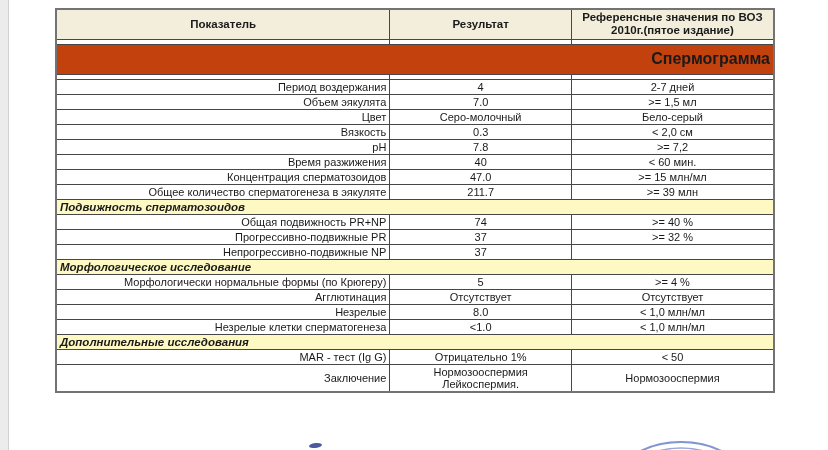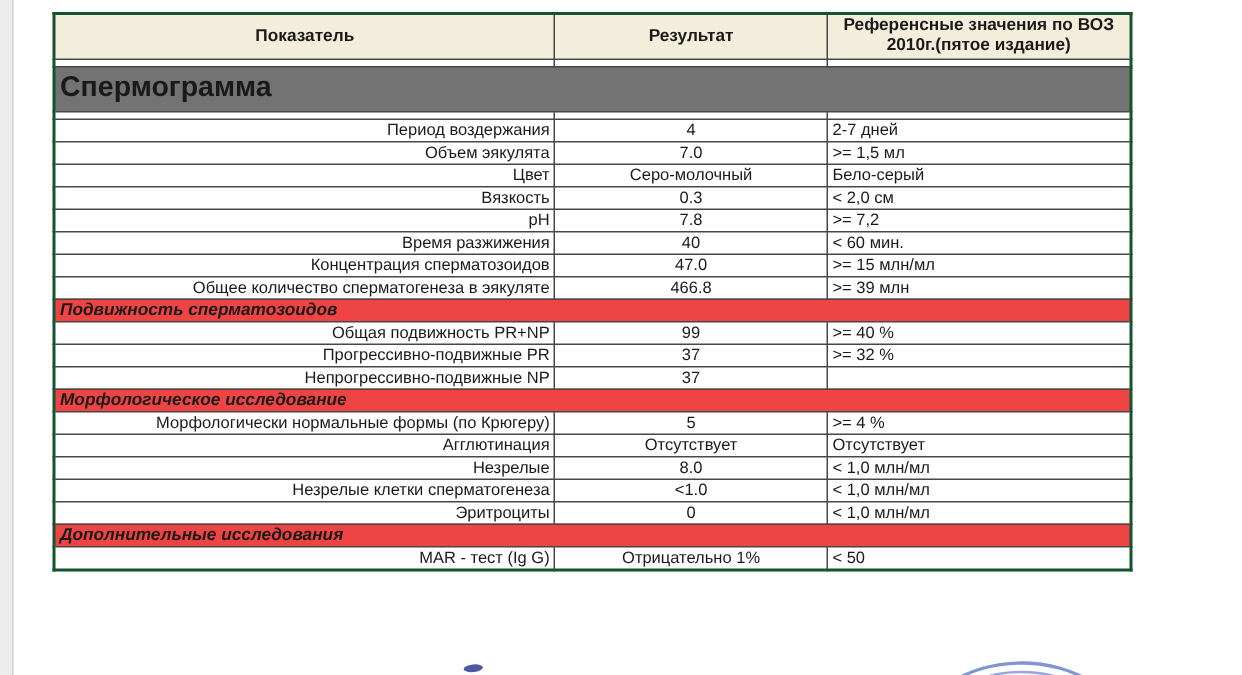--- a/index.html
+++ b/index.html
@@ -14,45 +14,45 @@
   .page-edge-strip {
     position: absolute; left: 0; top: 0;
     width: 9px; height: 450px;
     background: #ececec; border-right: 1px solid #d2d2d2;
   }
   .report-table-wrap {
     position: absolute; left: 35px; top: 8px; width: 720px;
   }
   table.report {
     border-collapse: collapse; width: 720px;
-    border: 2px solid #14532d;
-    font-size: 11px; line-height: 12px;
+    border: 2px solid #737373;
+    font-size: 11px; line-height: 12px; margin-left: 20px;
   }
   table.report td, table.report th {
     border: 1px solid #474747;
     padding: 1px 3px;
     vertical-align: middle;
   }
   col.c1 { width: 335px; } col.c2 { width: 182px; } col.c3 { width: 203px; }
   th.hdr {
     background: #f3eedb; font-weight: bold; text-align: center;
     font-size: 11.5px; line-height: 13px; height: 30px; padding: 3px 6px;
   }
   td.gap { height: 5px; padding: 0; }
   td.title-row {
-    background: #737373; font-weight: bold; text-align: left;
-    font-size: 19px; height: 30px;
+    background: #c2410c; font-weight: bold; text-align: right;
+    font-size: 16px; height: 30px;
   }
   td.section {
-    background: #ef4444; font-weight: bold; font-style: italic;
+    background: #fef9c3; font-weight: bold; font-style: italic;
     font-size: 11.5px; height: 15px;
   }
   td.c-ind { text-align: right; height: 14px; }
   td.c-res { text-align: center; white-space: pre-line; }
-  td.c-ref { white-space: pre-line; }
+  td.c-ref { text-align: center; white-space: pre-line; }
   td.v-top { vertical-align: top; }
   .signature-mark {
     position: absolute; left: 309px; top: 443px;
     width: 13px; height: 5px; border-radius: 50%;
     background: #2e3d8f; transform: rotate(-6deg); opacity: 0.85;
   }
   .stamp-arc {
     position: absolute; left: 606px; top: 439px;
   }
 </style>
@@ -118,31 +118,31 @@
       <td class="c-res">40</td>
       <td class="c-ref">&lt; 60 мин.</td>
     </tr>
     <tr>
       <td class="c-ind">Концентрация сперматозоидов</td>
       <td class="c-res">47.0</td>
       <td class="c-ref">&gt;= 15 млн/мл</td>
     </tr>
     <tr>
       <td class="c-ind">Общее количество сперматогенеза в эякуляте</td>
-      <td class="c-res">466.8</td>
+      <td class="c-res">211.7</td>
       <td class="c-ref">&gt;= 39 млн</td>
     </tr>
 
     <tr>
       <td class="section" colspan="3">Подвижность сперматозоидов</td>
     </tr>
 
     <tr>
       <td class="c-ind">Общая подвижность PR+NP</td>
-      <td class="c-res">99</td>
+      <td class="c-res">74</td>
       <td class="c-ref">&gt;= 40 %</td>
     </tr>
     <tr>
       <td class="c-ind">Прогрессивно-подвижные PR</td>
       <td class="c-res">37</td>
       <td class="c-ref">&gt;= 32 %</td>
     </tr>
     <tr>
       <td class="c-ind">Непрогрессивно-подвижные NP</td>
       <td class="c-res">37</td>
@@ -166,34 +166,35 @@
     <tr>
       <td class="c-ind">Незрелые</td>
       <td class="c-res">8.0</td>
       <td class="c-ref">&lt; 1,0 млн/мл</td>
     </tr>
     <tr>
       <td class="c-ind">Незрелые клетки сперматогенеза</td>
       <td class="c-res">&lt;1.0</td>
       <td class="c-ref">&lt; 1,0 млн/мл</td>
     </tr>
-    <tr>
-      <td class="c-ind">Эритроциты</td>
-      <td class="c-res">0</td>
-      <td class="c-ref">&lt; 1,0 млн/мл</td>
-    </tr>
 
     <tr>
       <td class="section" colspan="3">Дополнительные исследования</td>
     </tr>
 
     <tr>
       <td class="c-ind">MAR - тест (Ig G)</td>
       <td class="c-res">Отрицательно 1%</td>
       <td class="c-ref">&lt; 50</td>
+    </tr>
+    <tr>
+      <td class="c-ind v-top">Заключение</td>
+      <td class="c-res v-top">Нормозооспермия
+Лейкоспермия.</td>
+      <td class="c-ref v-top">Нормозооспермия</td>
     </tr>
   </tbody>
     </table>
 </div>
 
 <div class="signature-mark"></div>
 
 <svg class="stamp-arc" width="150" height="11" viewBox="0 0 150 11">
   <ellipse cx="75" cy="53" rx="70" ry="50" fill="none" stroke="#8095d2" stroke-width="2.2"></ellipse>
   <ellipse cx="75" cy="56" rx="63" ry="47" fill="none" stroke="#97a8db" stroke-width="1.6"></ellipse>

